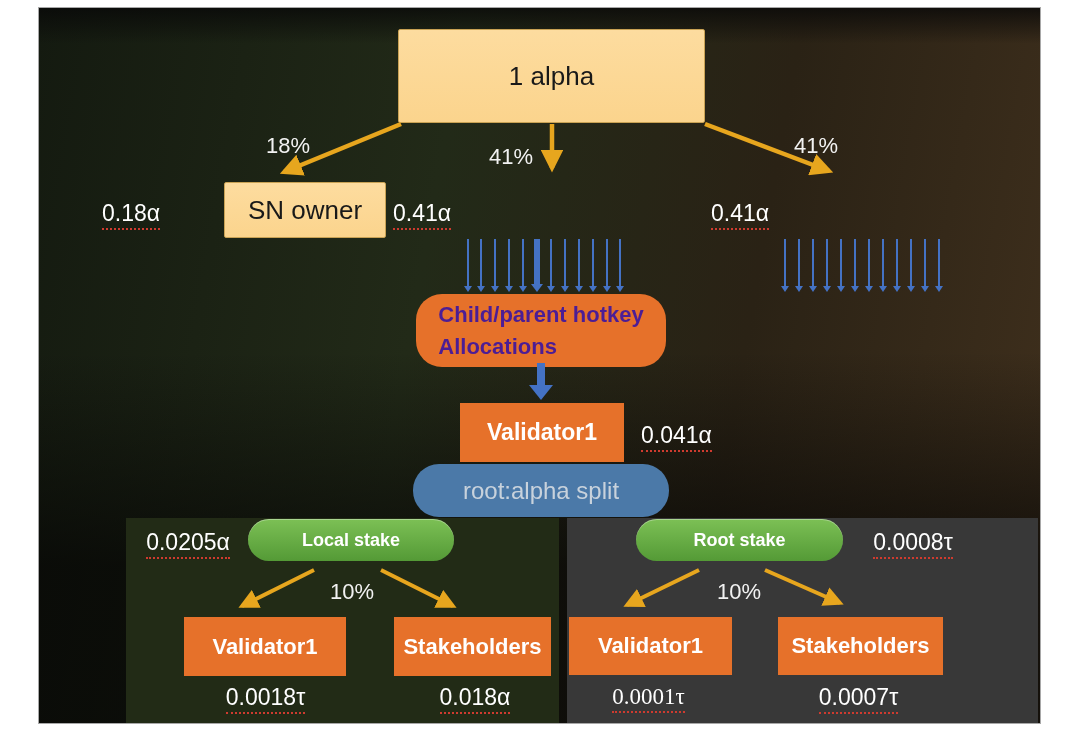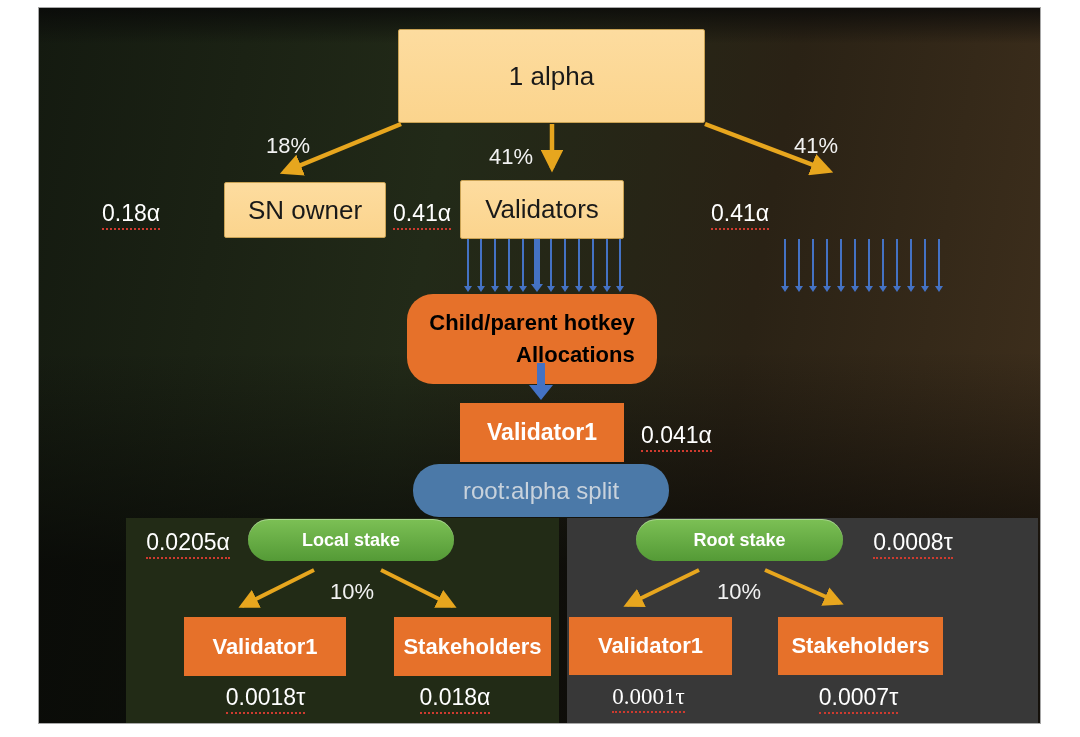--- a/index.html
+++ b/index.html
@@ -15,21 +15,21 @@
     font-family:"Liberation Sans", sans-serif;}
   .stage{
     position:absolute;left:38px;top:7px;width:1003px;height:717px;
     border:1px solid #a8a8a8;
     background:
       linear-gradient(180deg, rgba(8,8,8,.78) 0%, rgba(8,8,8,0) 5%),
       linear-gradient(180deg, rgba(0,0,0,0) 48%, rgba(6,6,5,.75) 78%),
       linear-gradient(100deg, #141a10 0%, #222a18 38%, #2a2215 68%, #40301d 100%);
     overflow:hidden;
   }
-  .box{position:absolute;display:flex;align-items:center;justify-content:center;text-align:right;}
+  .box{position:absolute;display:flex;align-items:center;justify-content:center;text-align:left;}
   .cream{background:linear-gradient(180deg,var(--cream-light),var(--cream));
     border:1px solid var(--cream-border);color:#191919;font-size:26px;border-radius:2px;}
   .alpha-root{left:359px;top:21px;width:307px;height:94px;font-size:26px;z-index:3;}
   .sn-owner{left:140px;top:174px;width:162px;height:56px;z-index:3;margin-left:45px;}
   .validators{left:421px;top:172px;width:164px;height:59px;z-index:3;}
   .miners{left:739px;top:172px;width:165px;height:59px;z-index:3;}
 
   .pct{position:absolute;color:#f2f2f2;font-size:22px;text-align:center;z-index:4;}
   .pct-18{left:219px;top:125px;width:60px;}
   .pct-41a{left:440px;top:136px;width:64px;}
@@ -47,22 +47,22 @@
   .fan-miners{left:741px;top:231px;width:163px;height:53px;}
   .e-arrow{position:relative;width:9px;height:100%;}
   .e-arrow::before{content:'';position:absolute;left:50%;transform:translateX(-50%);
     top:0;bottom:5px;width:2px;background:var(--arrow-blue);}
   .e-arrow::after{content:'';position:absolute;left:50%;transform:translateX(-50%);bottom:0;
     border-left:4px solid transparent;border-right:4px solid transparent;
     border-top:6px solid var(--arrow-blue);}
   .e-arrow.thick::before{width:6px;}
   .e-arrow.thick::after{border-left-width:6px;border-right-width:6px;border-top-width:8px;}
 
-  .hotkey{left:368px;top:286px;width:250px;height:90px;background:var(--orange);
-    border-radius:26px;color:#000000;font-size:22px;font-weight:600;line-height:1.45;z-index:3;}
+  .hotkey{left:377px;top:286px;width:250px;height:73px;background:var(--orange);
+    border-radius:26px;color:#4c1d95;font-size:22px;font-weight:600;line-height:1.45;z-index:3;}
   .orange-box{background:var(--orange);color:#ffffff;font-size:23px;font-weight:600;}
   .v1-mid{left:421px;top:395px;width:164px;height:59px;z-index:3;}
   .split-pill{left:374px;top:456px;width:256px;height:53px;background:var(--steel-blue);
     border-radius:26px;color:var(--steel-text);font-size:24px;z-index:2;}
 
   .panel{position:absolute;top:510px;height:207px;z-index:1;}
   .panel-local{left:87px;width:433px;background:var(--panel-green);}
   .panel-root{left:528px;width:471px;background:var(--panel-gray);}
   .stake-pill{position:absolute;display:flex;align-items:center;justify-content:center;
     background:linear-gradient(180deg,var(--green-top),var(--green-bottom));
@@ -88,23 +88,20 @@
     <span>1 alpha</span>
   </div>
 
   <div class="pct pct-18">18%</div>
   <div class="pct pct-41a">41%</div>
   <div class="pct pct-41b">41%</div>
 
   <div class="box cream sn-owner">
     <span>SN owner</span>
   </div>
-  <div class="box cream validators">
-    <span>Validators</span>
-  </div>
 
   <div class="amt amt-sn">
     <span class="ul">0.18α</span>
   </div>
   <div class="amt amt-val">
     <span class="ul">0.41α</span>
   </div>
   <div class="amt amt-min">
     <span class="ul">0.41α</span>
   </div>
@@ -166,21 +163,21 @@
     <div class="pct" style="left:202px;top:61px;width:48px;">10%</div>
     <div class="obox orange-box" style="left:58px;top:99px;width:162px;height:59px;">
       <span>Validator1</span>
     </div>
     <div class="obox orange-box" style="left:268px;top:99px;width:157px;height:59px;">
       <span>Stakeholders</span>
     </div>
     <div class="amt" style="left:92px;top:166px;width:95px;">
       <span class="ul">0.0018τ</span>
     </div>
-    <div class="amt" style="left:284px;top:166px;width:90px;">
+    <div class="amt" style="left:304px;top:166px;width:90px;">
       <span class="ul">0.018α</span>
     </div>
   </div>
 
   <div class="panel panel-root">
     <div class="stake-pill" style="left:69px;top:1px;width:207px;height:42px;">
       <span>Root stake</span>
     </div>
     <div class="amt" style="left:296px;top:11px;width:100px;">
       <span class="ul">0.0008τ</span>

